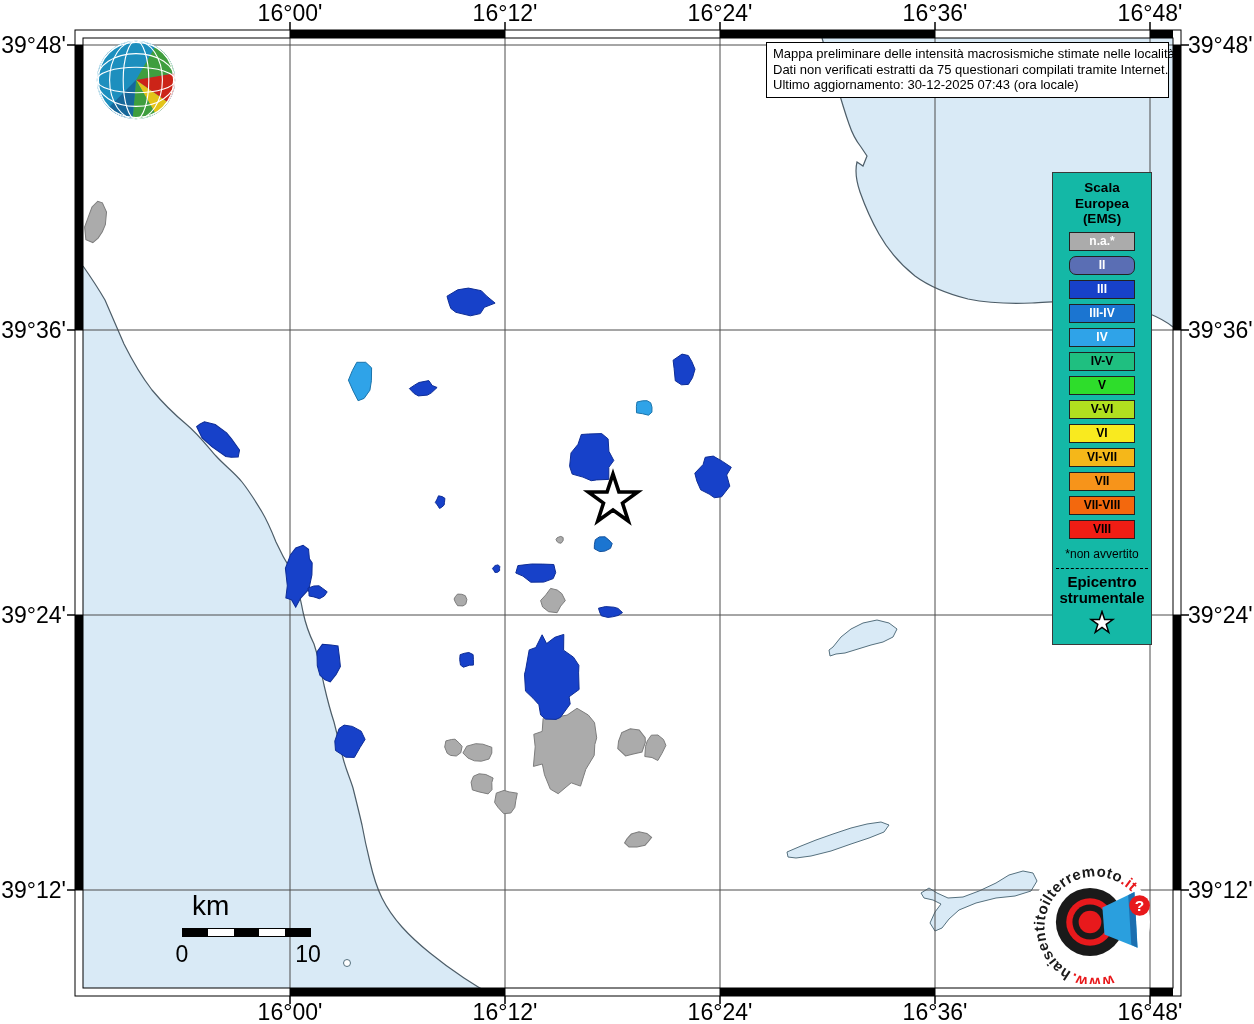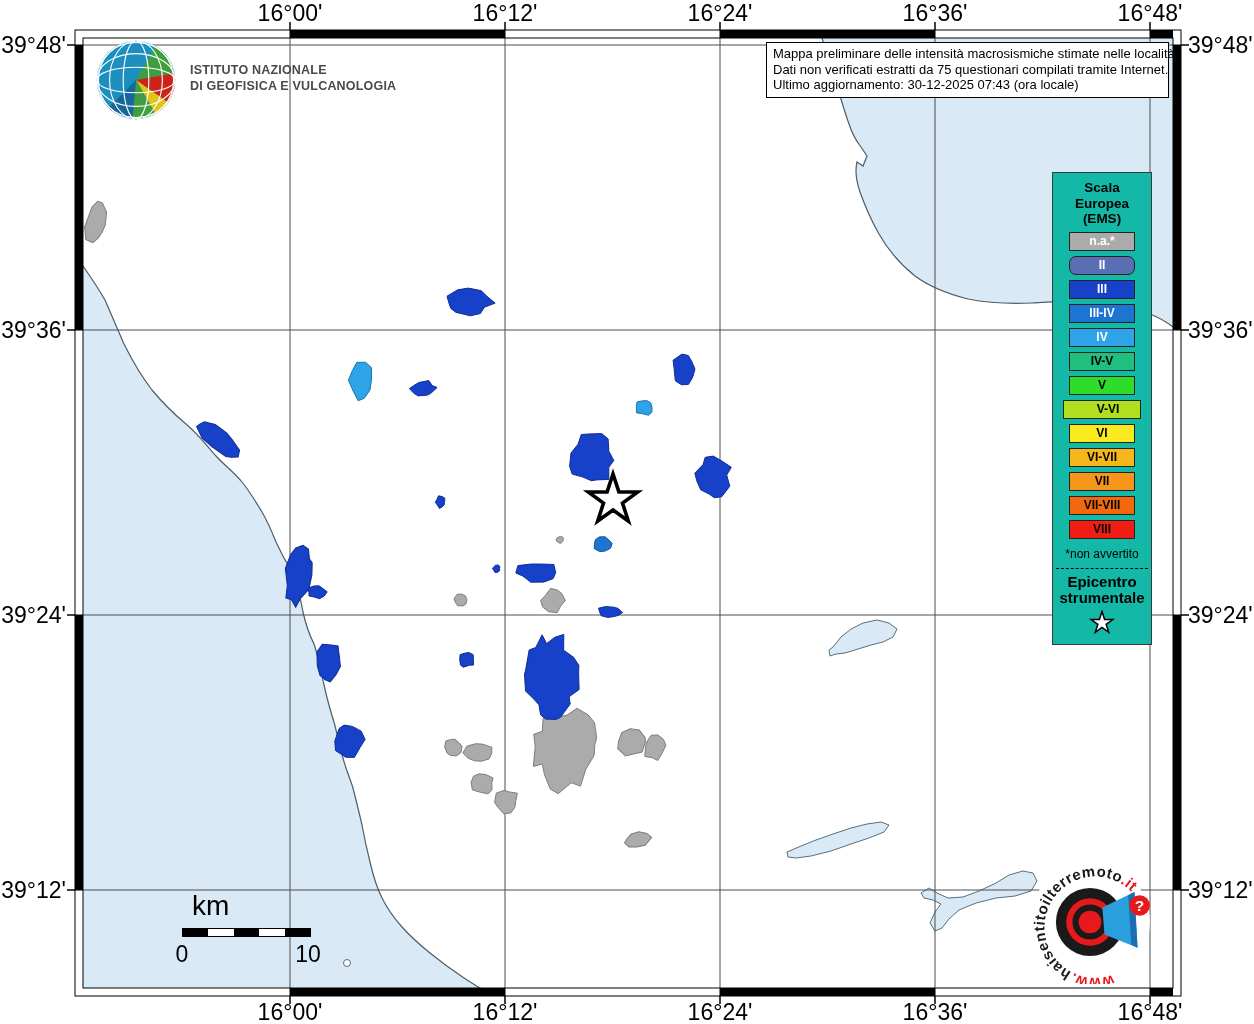--- a/index.html
+++ b/index.html
@@ -215,41 +215,37 @@
         <g fill="none" stroke="#ffffff" stroke-width="1.4">
           <ellipse cx="50" cy="50" rx="16" ry="49"></ellipse>
           <ellipse cx="50" cy="50" rx="33" ry="49"></ellipse>
           <ellipse cx="50" cy="50" rx="47" ry="49"></ellipse>
           <ellipse cx="50" cy="50" rx="49" ry="16"></ellipse>
           <ellipse cx="50" cy="50" rx="49" ry="33"></ellipse>
           <ellipse cx="50" cy="50" rx="49" ry="47"></ellipse>
         </g>
       </g>
     </svg>
-    <div id="ingv-text">
-      <div>ISTITUTO NAZIONALE</div>
-      <div>DI GEOFISICA E VULCANOLOGIA</div>
-    </div>
   </div>
 
   <div id="legend-box">
     <div class="legend-title-wrap">
       <div class="legend-title">Scala</div>
       <div class="legend-title">Europea</div>
       <div class="legend-title">(EMS)</div>
     </div>
     <div id="legend-entries">
         <div class="legend-chip" style="background: rgb(171, 171, 171); color: rgb(255, 255, 255);">n.a.*</div>
         <div class="legend-chip" style="background: rgb(90, 110, 180); color: rgb(255, 255, 255); border-radius: 7px;">II</div>
         <div class="legend-chip" style="background: rgb(23, 65, 201); color: rgb(255, 255, 255);">III</div>
         <div class="legend-chip" style="background: rgb(27, 117, 209); color: rgb(255, 255, 255);">III-IV</div>
         <div class="legend-chip" style="background: rgb(47, 163, 232); color: rgb(255, 255, 255);">IV</div>
         <div class="legend-chip" style="background: rgb(31, 191, 128); color: rgb(0, 0, 0);">IV-V</div>
         <div class="legend-chip" style="background: rgb(46, 221, 43); color: rgb(0, 0, 0);">V</div>
-        <div class="legend-chip" style="background: rgb(177, 223, 31); color: rgb(0, 0, 0); padding-left: 12px;">V-VI</div>
+        <div class="legend-chip" style="background: rgb(177, 223, 31); color: rgb(0, 0, 0);">V-VI</div>
         <div class="legend-chip" style="background: rgb(249, 234, 31); color: rgb(0, 0, 0);">VI</div>
         <div class="legend-chip" style="background: rgb(245, 183, 25); color: rgb(0, 0, 0);">VI-VII</div>
         <div class="legend-chip" style="background: rgb(247, 148, 26); color: rgb(0, 0, 0);">VII</div>
         <div class="legend-chip" style="background: rgb(243, 104, 13); color: rgb(0, 0, 0);">VII-VIII</div>
         <div class="legend-chip" style="background: rgb(240, 29, 20); color: rgb(0, 0, 0);">VIII</div>
       </div>
     <div class="legend-footnote">*non avvertito</div>
     <div class="legend-divider"></div>
     <div class="legend-epi">Epicentro</div>
     <div class="legend-epi">strumentale</div>

